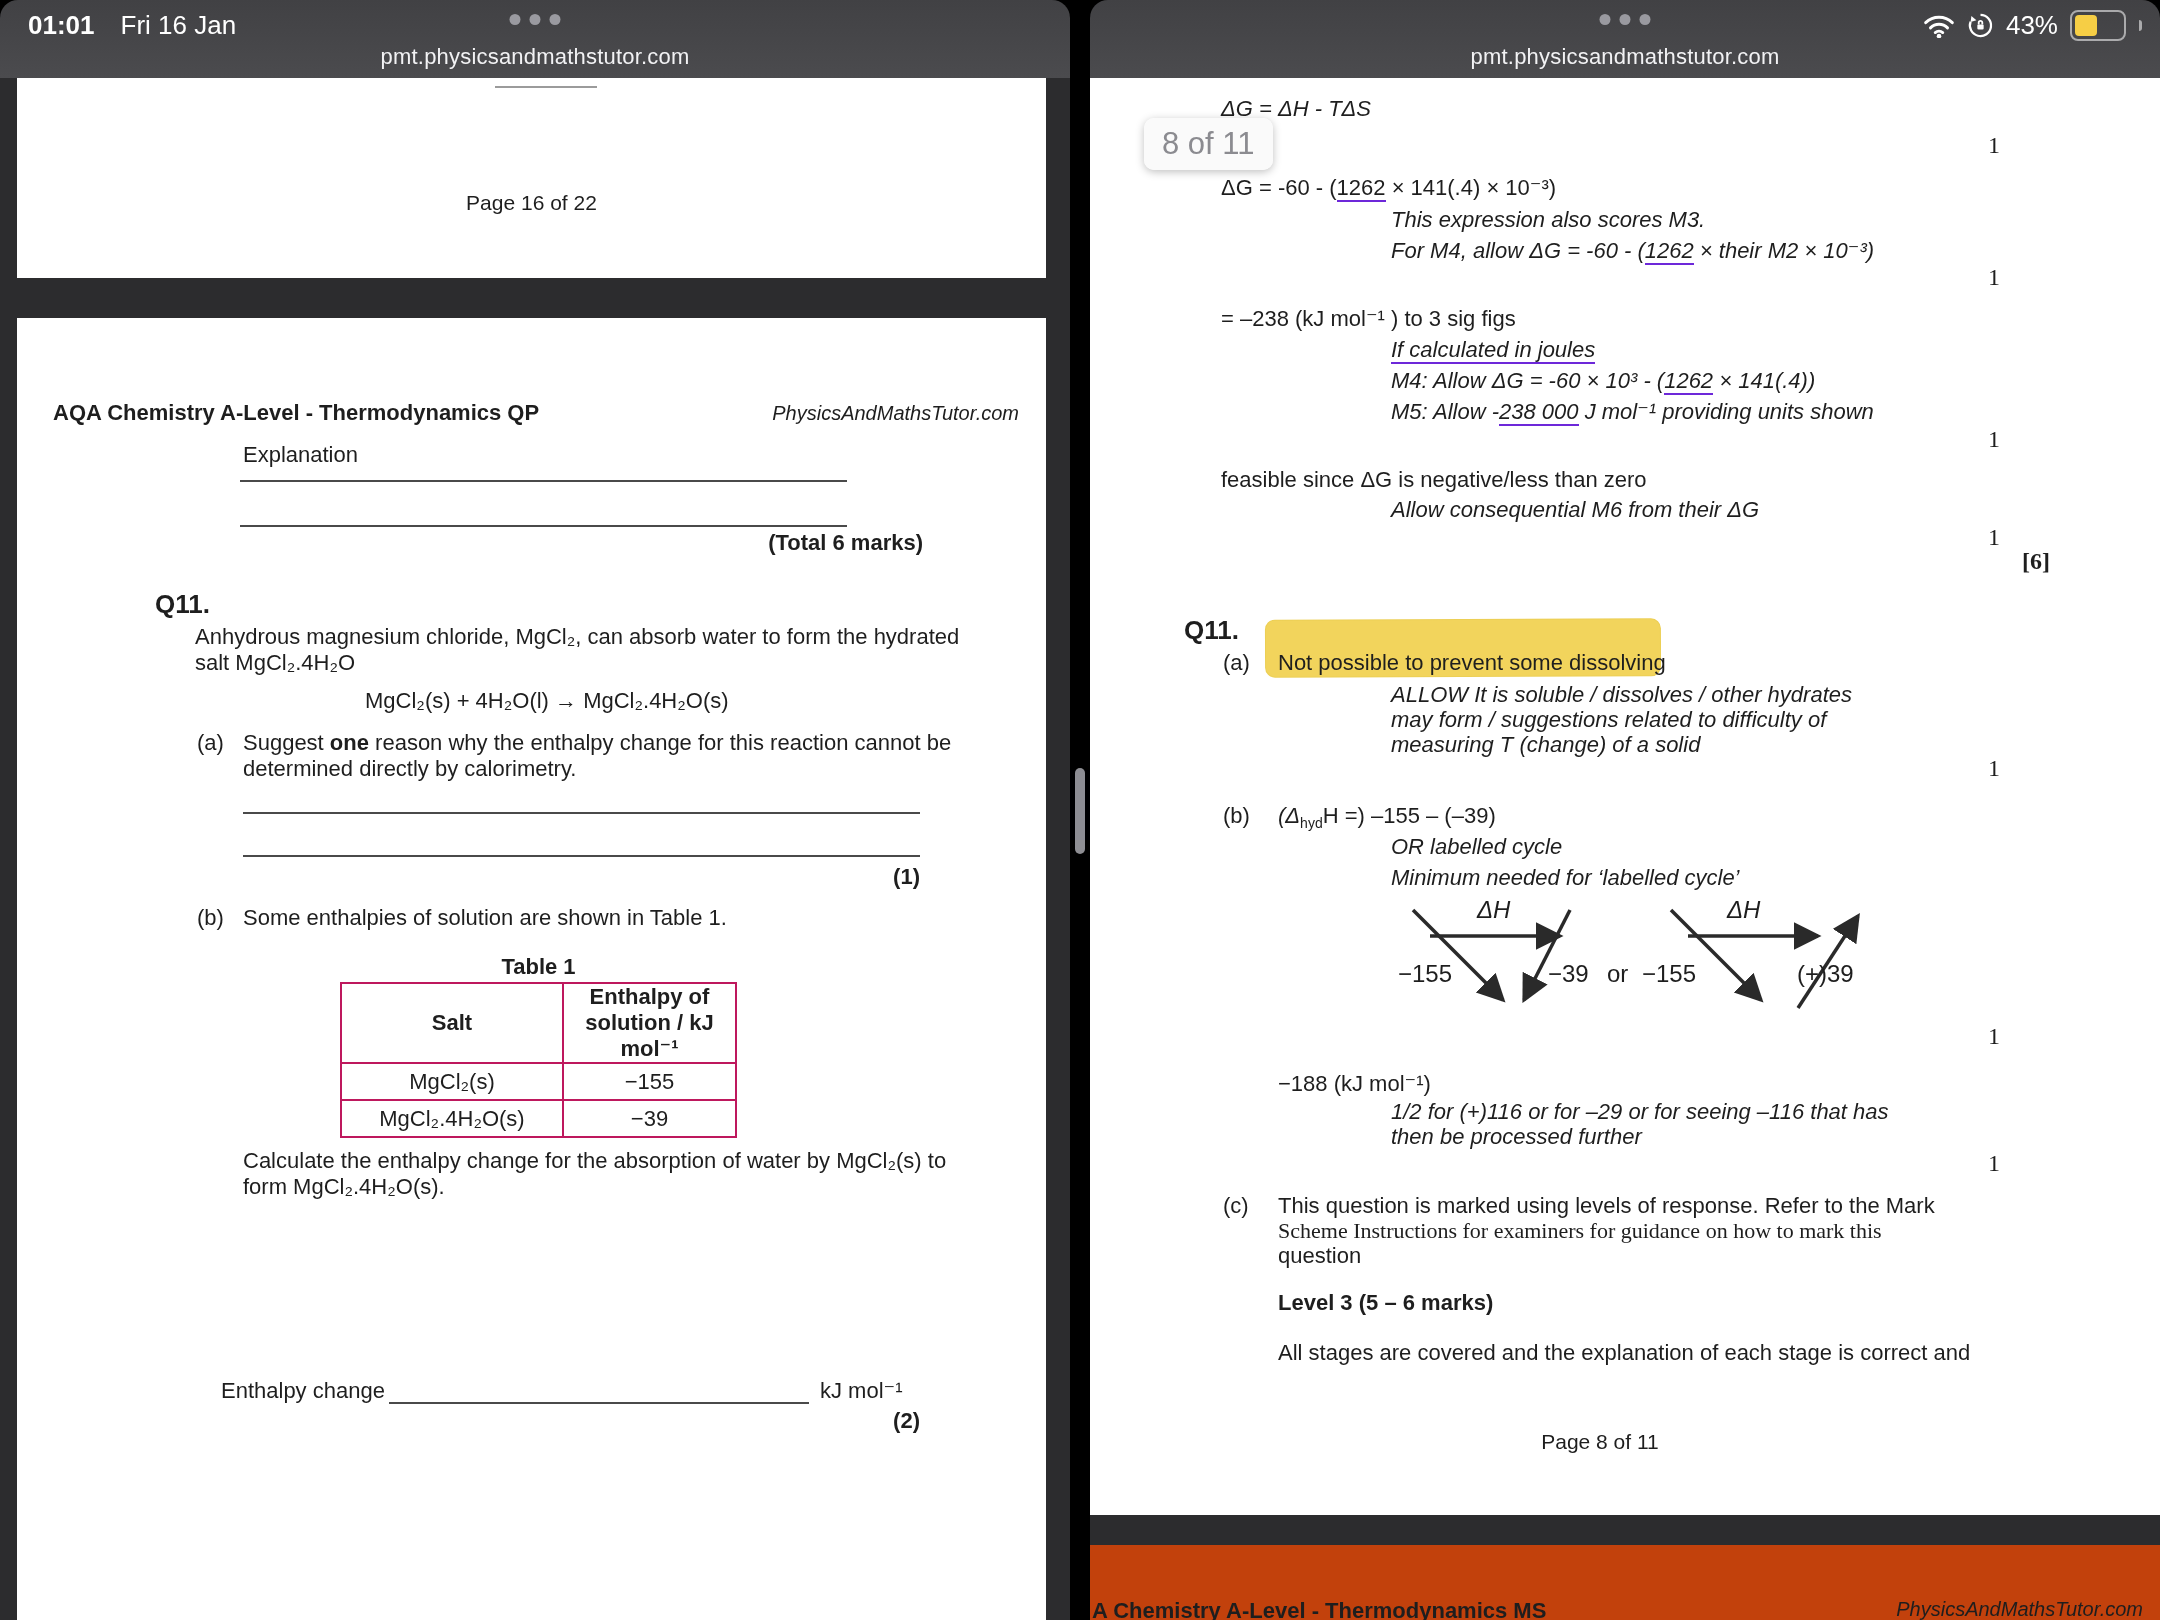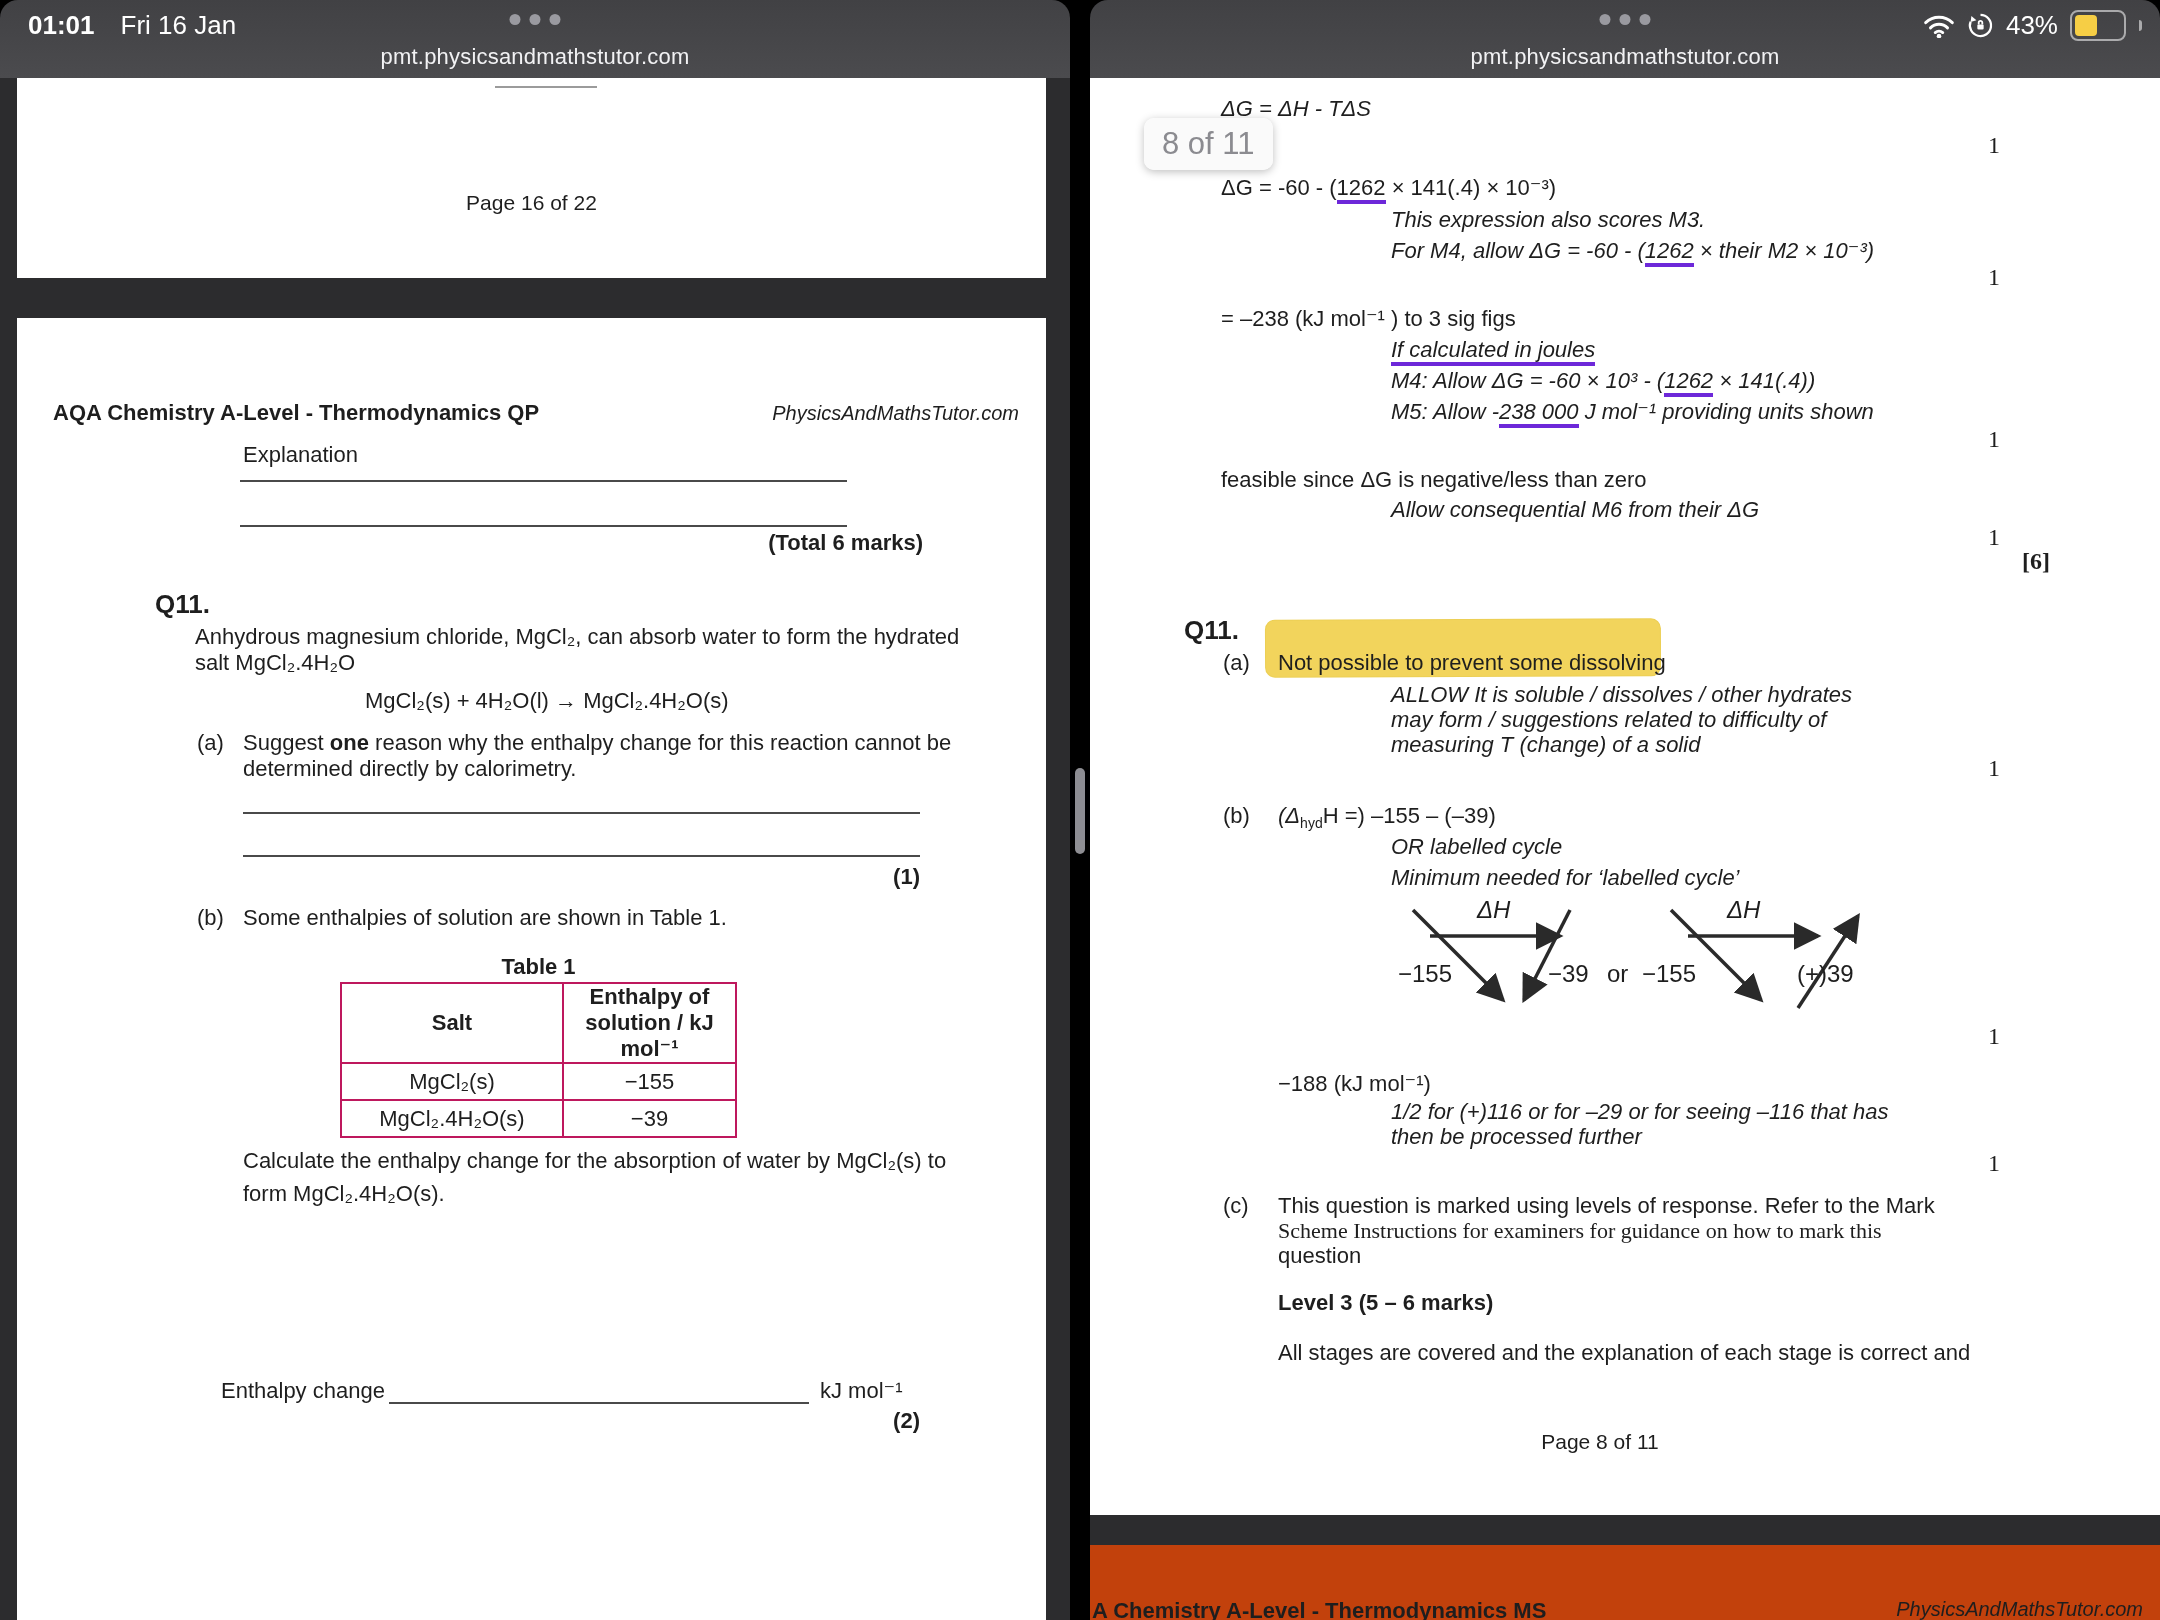--- a/index.html
+++ b/index.html
@@ -13,21 +13,21 @@
   .url{position:absolute;top:44px;left:0;right:0;text-align:center;color:#f2f2f4;
        font-size:22px;letter-spacing:.2px;}
   .dots{position:absolute;top:14px;left:50%;transform:translateX(-50%);display:flex;gap:9px;}
   .dots span{width:11px;height:11px;border-radius:50%;background:#9a9aa0;display:block;}
   .pdfbg{position:absolute;left:0;top:78px;right:0;bottom:0;background:#2c2c2e;}
   .page{position:absolute;background:#ffffff;overflow:hidden;}
   .t{position:absolute;white-space:nowrap;color:#1e1e1e;font-size:22px;line-height:1.15;}
   .b{font-weight:bold;}
   .it{font-style:italic;}
   .ctr{text-align:center;}
-  .useg{border-bottom:4px solid #6d28d9;padding-bottom:0px;}
+  .useg{border-bottom:2px solid #6d28d9;padding-bottom:0px;}
   .ansline{position:absolute;border-top:2px solid #4a4a4a;height:0;}
   .mk1{position:absolute;font-family:"Liberation Serif","DejaVu Serif",serif;font-size:24px;color:#1e1e1e;}
   .sub{font-size:14px;vertical-align:-5px;}
   .qtable{position:absolute;border-collapse:collapse;font-size:22px;color:#1e1e1e;}
   .qtable td,.qtable th{border:2px solid #be185d;text-align:center;vertical-align:middle;padding:0 6px;}
   .qtable th{font-weight:bold;white-space:pre-line;height:68px;}
   .qtable td{height:35px;}
   .hl{position:absolute;background:#f2d45c;border-radius:9px;box-shadow:0 0 0 1px #eccf55;
       transform:rotate(-.2deg);}
   .badge{position:absolute;background:rgba(250,250,250,.93);color:#8b8b90;font-size:31px;
@@ -106,21 +106,21 @@
             <td>−155</td>
           </tr>
           <tr>
             <td>MgCl₂.4H₂O(s)</td>
             <td>−39</td>
           </tr>
         </tbody>
           </table>
 
         <div class="t" style="left:226px;top:830px;">Calculate the enthalpy change for the absorption of water by MgCl₂(s) to</div>
-        <div class="t" style="left:226px;top:856px;margin-top:7px;">form MgCl₂.4H₂O(s).</div>
+        <div class="t" style="left:226px;top:856px;">form MgCl₂.4H₂O(s).</div>
 
         <div class="t" style="left:204px;top:1060px;">Enthalpy change</div>
         <div class="ansline" style="left:372px;top:1084px;width:420px;"></div>
         <div class="t" style="left:803px;top:1060px;">kJ mol⁻¹</div>
         <div class="t b" style="right:126px;top:1090px;">(2)</div>
       </div>
     </div>
   </div>
 
   <div class="window win-right">

